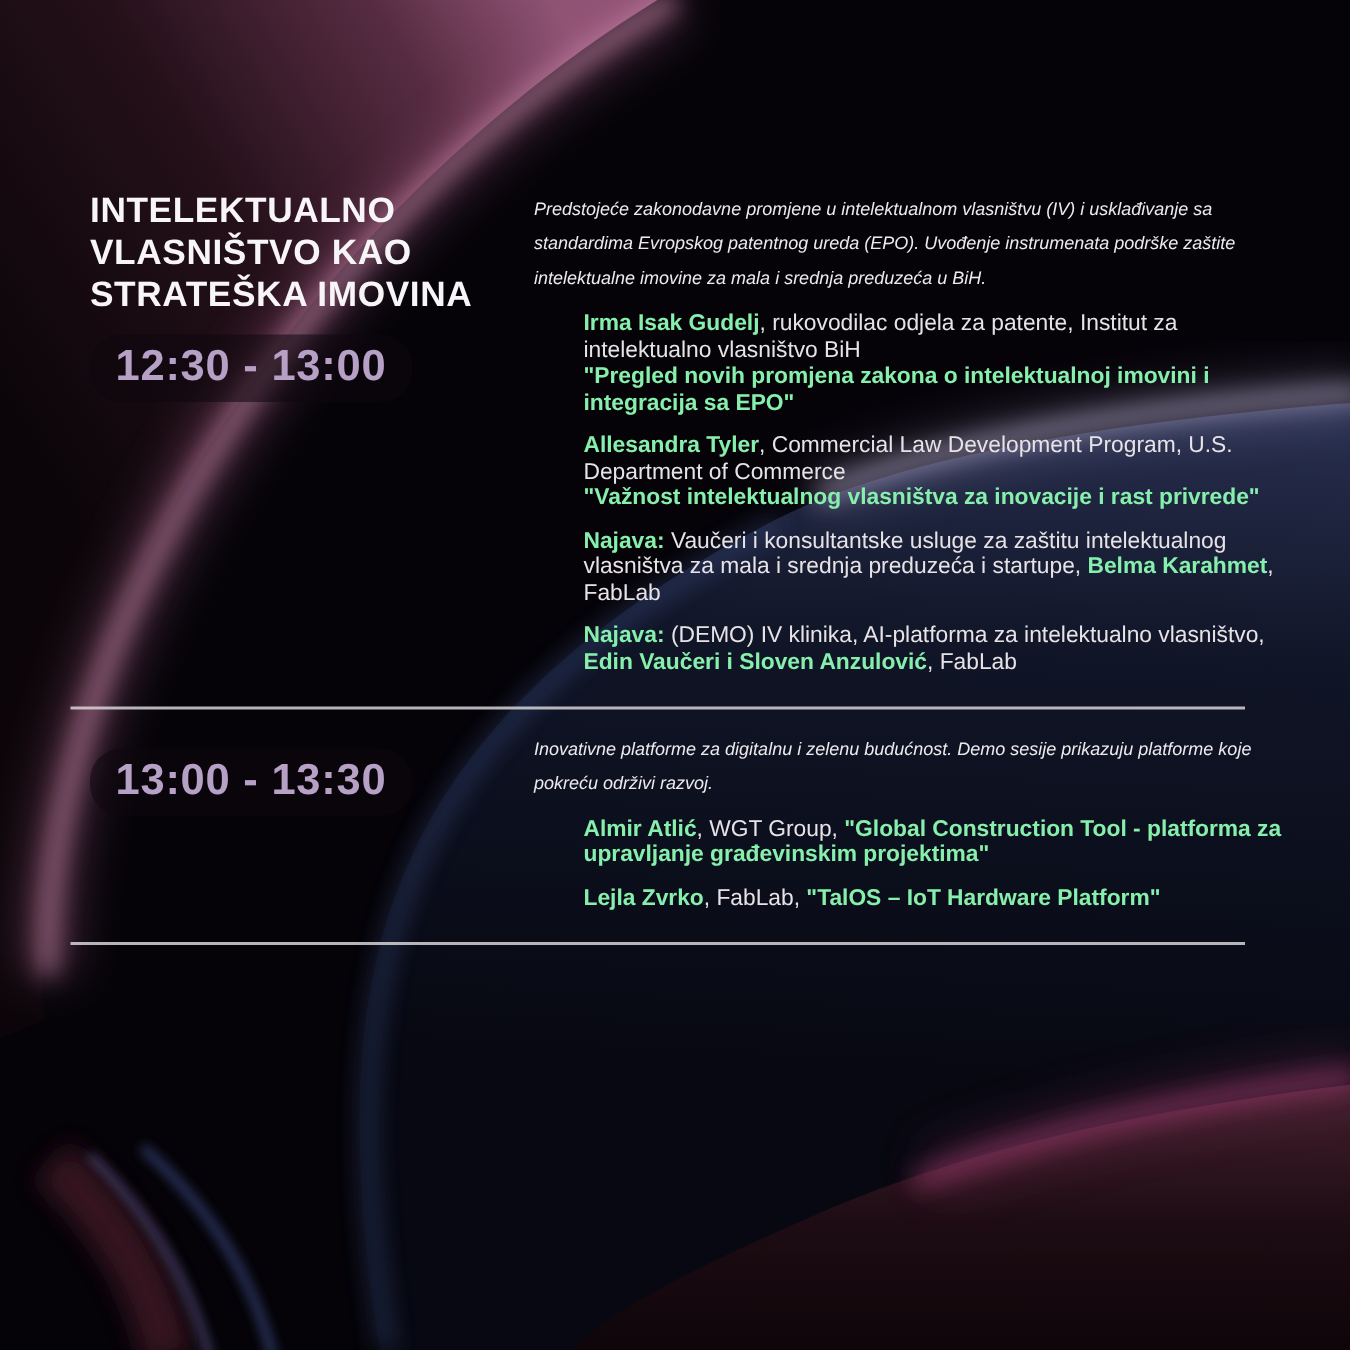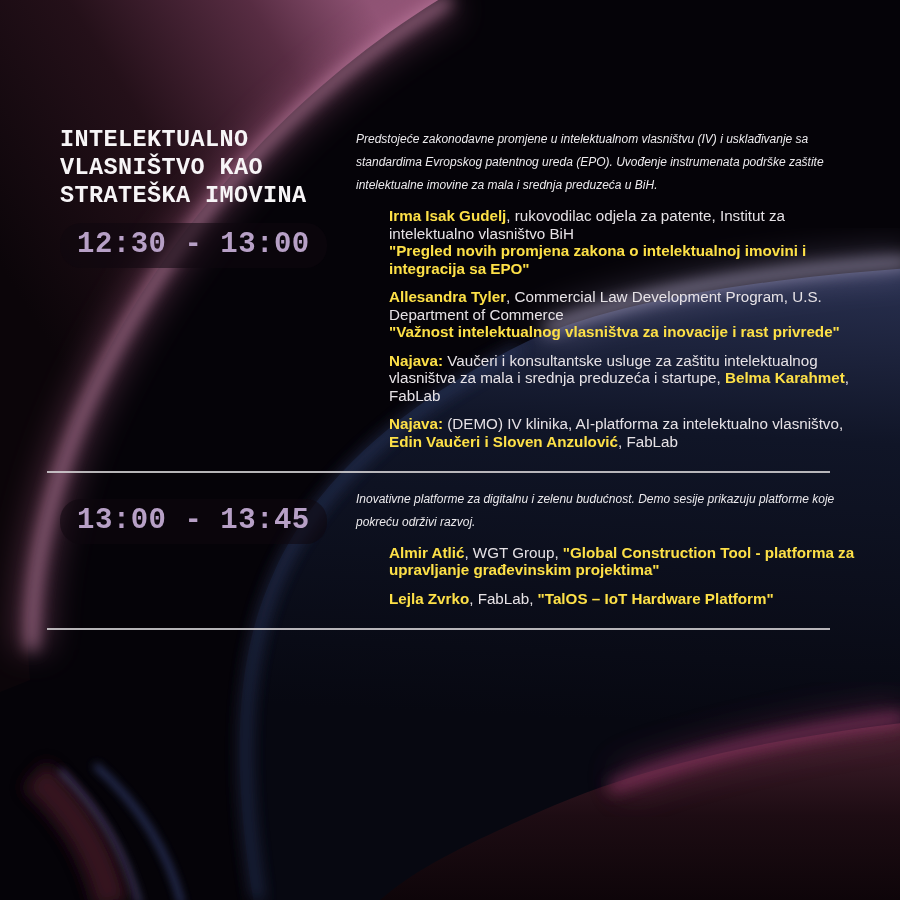--- a/index.html
+++ b/index.html
@@ -7,21 +7,21 @@
   body {
     width: 900px; height: 900px;
     background: #050308;
     font-family: "Liberation Sans", "DejaVu Sans", sans-serif;
     overflow: hidden;
     position: relative;
   }
   .bg { position: absolute; left: 0; top: 0; width: 900px; height: 900px; display: block; }
   .content { position: absolute; left: 60px; top: 0; width: 806px; padding-top: 126px; }
   .session { display: flex; }
-  .session .left { width: 296px; flex: 0 0 296px; font-family: Liberation Mono, monospace; }
+  .session .left { width: 296px; flex: 0 0 296px; }
   .session .right { flex: 1; padding-top: 2px; }
   .title {
     margin: 0;
     font-size: 23.5px; line-height: 28px; font-weight: 700;
     color: #f7f5f7; letter-spacing: 0.4px;
     white-space: pre-line;
   }
   .time-pill {
     display: inline-block; margin-top: 13px;
     padding: 5px 17px 7px; border-radius: 21px;
@@ -36,21 +36,21 @@
     font-style: italic;
     font-size: 12px; line-height: 23px;
     color: #eceaed;
   }
   .items { margin-left: 33px; }
   .item {
     margin: 0 0 11px;
     font-size: 15.2px; line-height: 17.5px;
     color: #e6e2e6;
   }
-  .item b { color: #fde047; font-weight: 700; }
+  .item b { color: #86efac; font-weight: 700; }
   .divider {
     height: 1.5px; border: 0;
     background: rgba(214,212,214,0.85);
     margin: 10px 0 13px -13px;
     width: 783px;
   }
 </style>
 </head>
 <body>
 
@@ -122,21 +122,21 @@
             <p class="item"><b>Allesandra Tyler</b><span>, Commercial Law Development Program, U.S. Department of Commerce</span><br><b>"Važnost intelektualnog vlasništva za inovacije i rast privrede"</b></p>
             <p class="item"><b>Najava:</b><span> Vaučeri i konsultantske usluge za zaštitu intelektualnog vlasništva za mala i srednja preduzeća i startupe, </span><b>Belma Karahmet</b><span>, FabLab</span></p>
             <p class="item"><b>Najava:</b><span> (DEMO) IV klinika, AI-platforma za intelektualno vlasništvo, </span><b>Edin Vaučeri i Sloven Anzulović</b><span>, FabLab</span></p>
           </div>
     </div>
   </section>
 <div class="divider"></div>
   <section class="session">
     <div class="left">
       <div class="time-pill">
-        <span class="time">13:00 - 13:45</span>
+        <span class="time">13:00 - 13:30</span>
       </div>
     </div>
     <div class="right">
       <p class="desc">Inovativne platforme za digitalnu i zelenu budućnost. Demo sesije prikazuju platforme koje pokreću održivi razvoj.</p>
       <div class="items">
             <p class="item"><b>Almir Atlić</b><span>, WGT Group, </span><b>"Global Construction Tool - platforma za upravljanje građevinskim projektima"</b></p>
             <p class="item"><b>Lejla Zvrko</b><span>, FabLab, </span><b>"TalOS – IoT Hardware Platform"</b></p>
           </div>
     </div>
   </section>

